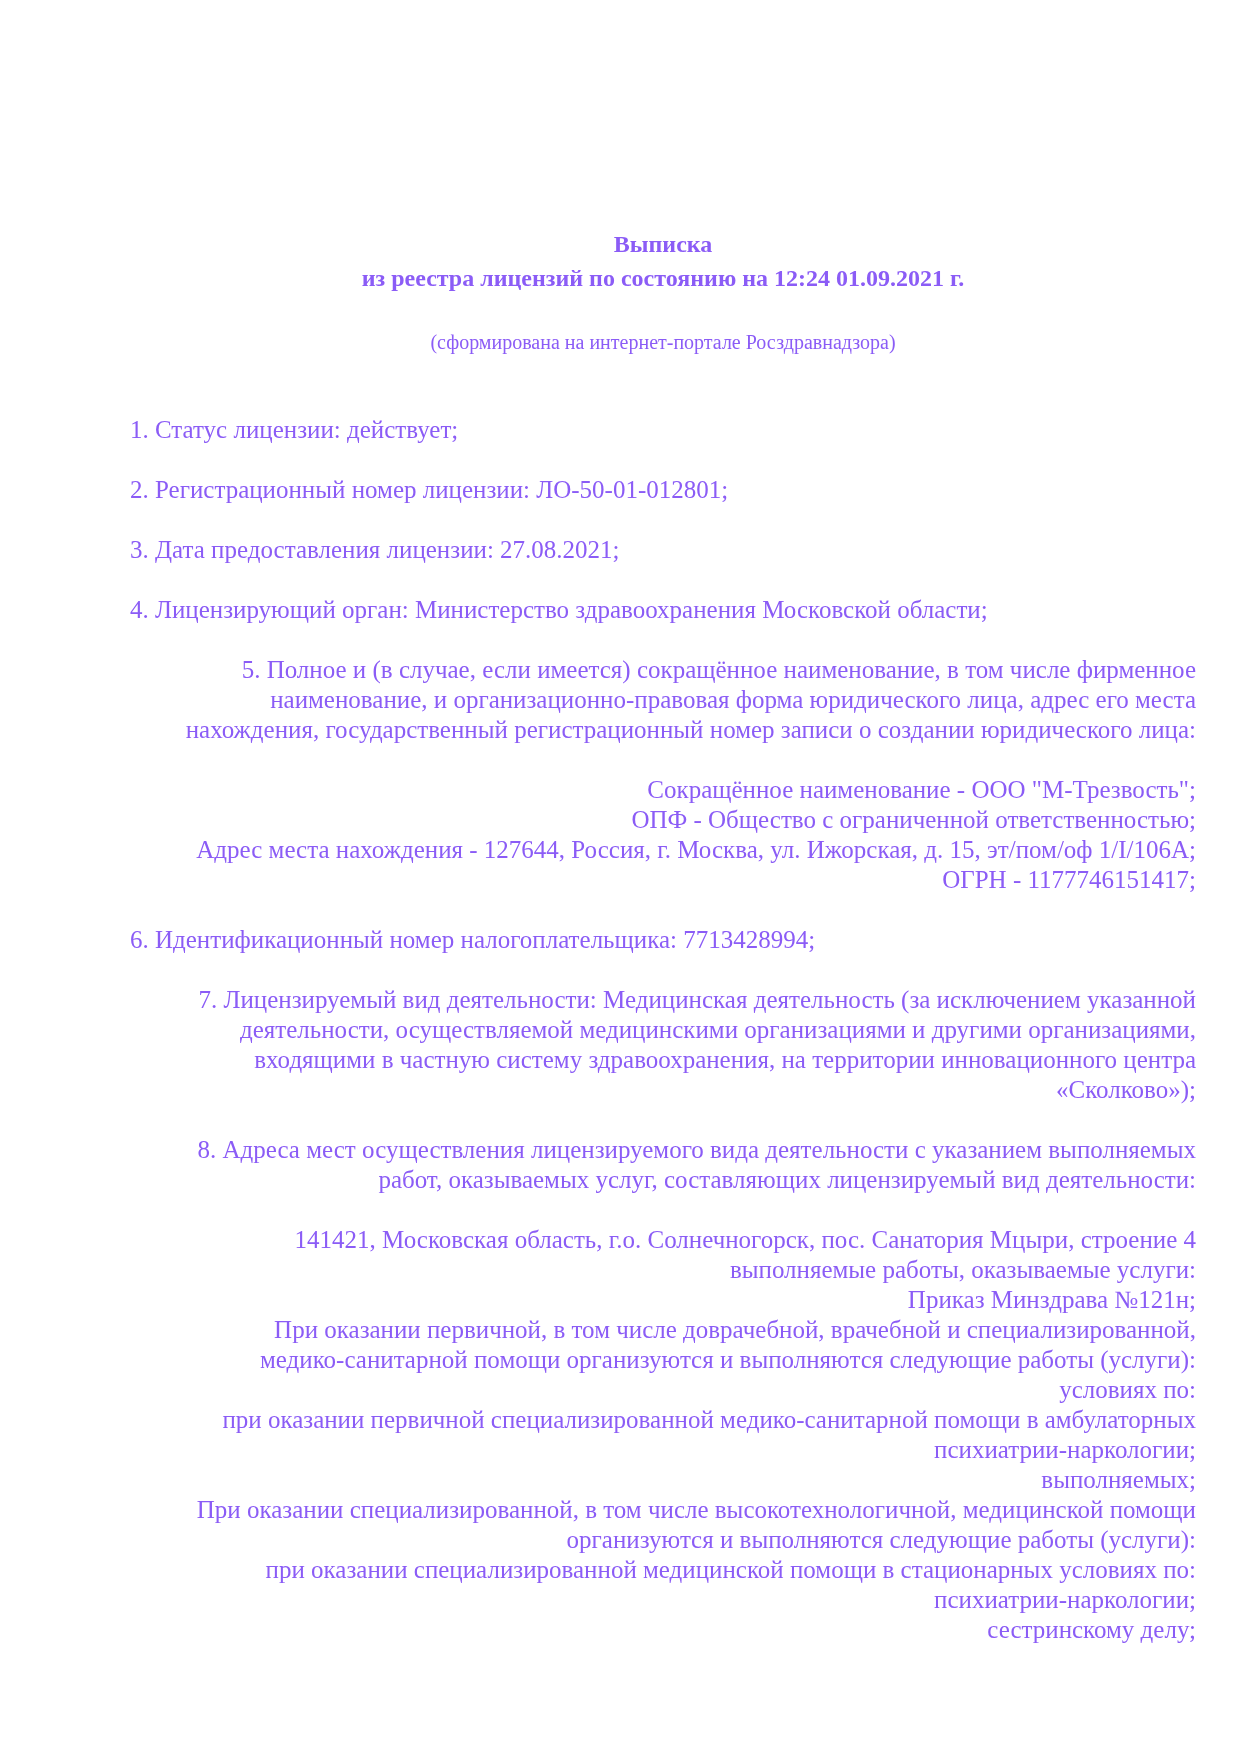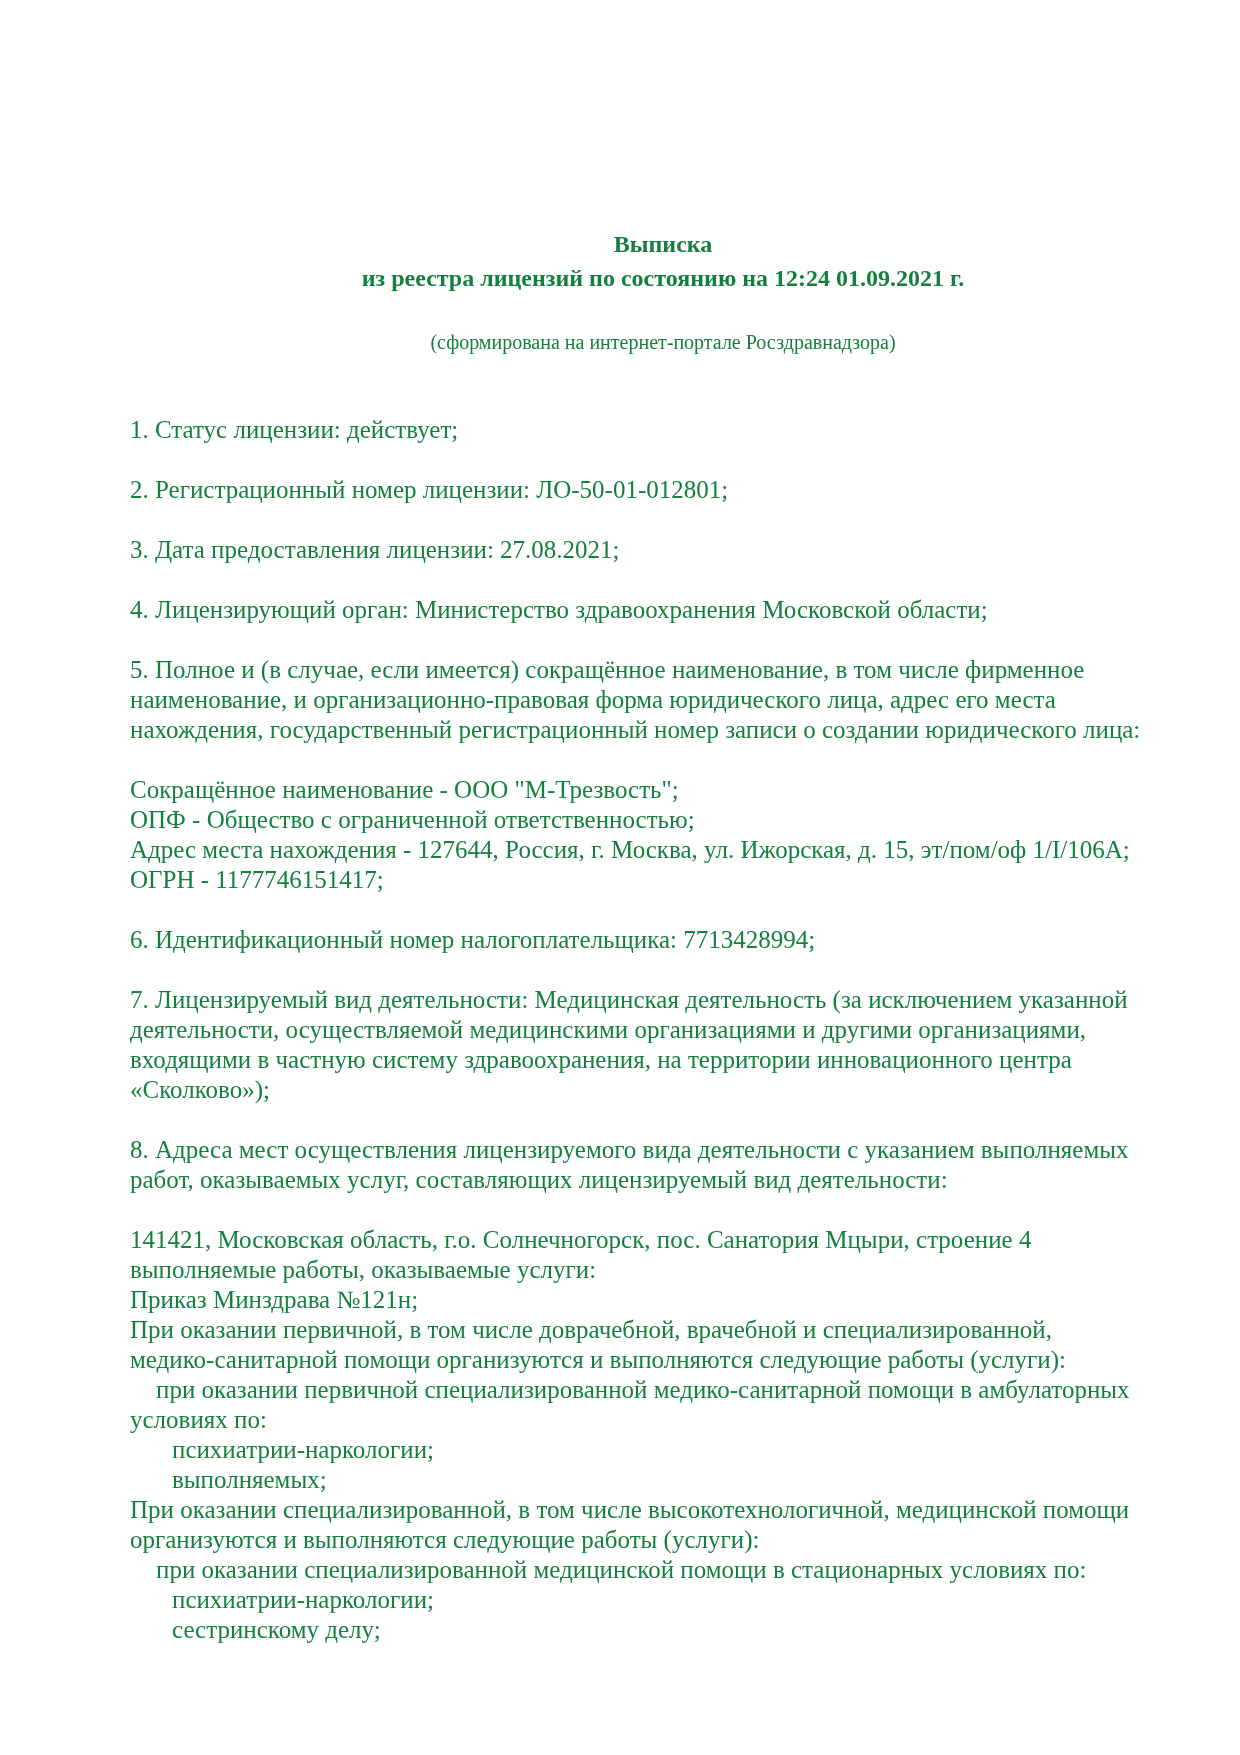--- a/index.html
+++ b/index.html
@@ -5,21 +5,21 @@
   html, body {
     margin: 0;
     padding: 0;
     background: #ffffff;
   }
   .page {
     position: relative;
     width: 1240px;
     height: 1755px;
     background: #ffffff;
-    color: #15803d;
+    color: #8b5cf6;
     font-family: "Liberation Serif", "DejaVu Serif", serif;
     overflow: hidden;
   }
   .doc {
     position: absolute;
     left: 130px;
     top: 0;
     width: 1066px;
   }
   .title {
@@ -41,20 +41,21 @@
     line-height: 30px;
   }
   .para {
     margin: 0 0 30px 0;
   }
   .para:last-child {
     margin-bottom: 0;
   }
   .line {
     white-space: nowrap;
+    text-align: right;
   }
   .ind1 { padding-left: 26px; }
   .ind2 { padding-left: 42px; }
 </style>
 </head>
 <body>
 
 <div class="page">
   <div class="doc">
 
@@ -101,22 +102,22 @@
         <div class="line">8. Адреса мест осуществления лицензируемого вида деятельности с указанием выполняемых</div>
         <div class="line">работ, оказываемых услуг, составляющих лицензируемый вид деятельности:</div>
       </div>
 
       <div class="para">
         <div class="line">141421, Московская область, г.о. Солнечногорск, пос. Санатория Мцыри, строение 4</div>
         <div class="line">выполняемые работы, оказываемые услуги:</div>
         <div class="line">Приказ Минздрава №121н;</div>
         <div class="line">При оказании первичной, в том числе доврачебной, врачебной и специализированной,</div>
         <div class="line">медико-санитарной помощи организуются и выполняются следующие работы (услуги):</div>
+        <div class="line">условиях по:</div>
         <div class="line ind1">при оказании первичной специализированной медико-санитарной помощи в амбулаторных</div>
-        <div class="line">условиях по:</div>
         <div class="line ind2">психиатрии-наркологии;</div>
         <div class="line ind2">выполняемых;</div>
         <div class="line">При оказании специализированной, в том числе высокотехнологичной, медицинской помощи</div>
         <div class="line">организуются и выполняются следующие работы (услуги):</div>
         <div class="line ind1">при оказании специализированной медицинской помощи в стационарных условиях по:</div>
         <div class="line ind2">психиатрии-наркологии;</div>
         <div class="line ind2">сестринскому делу;</div>
       </div>
 
     </div>

